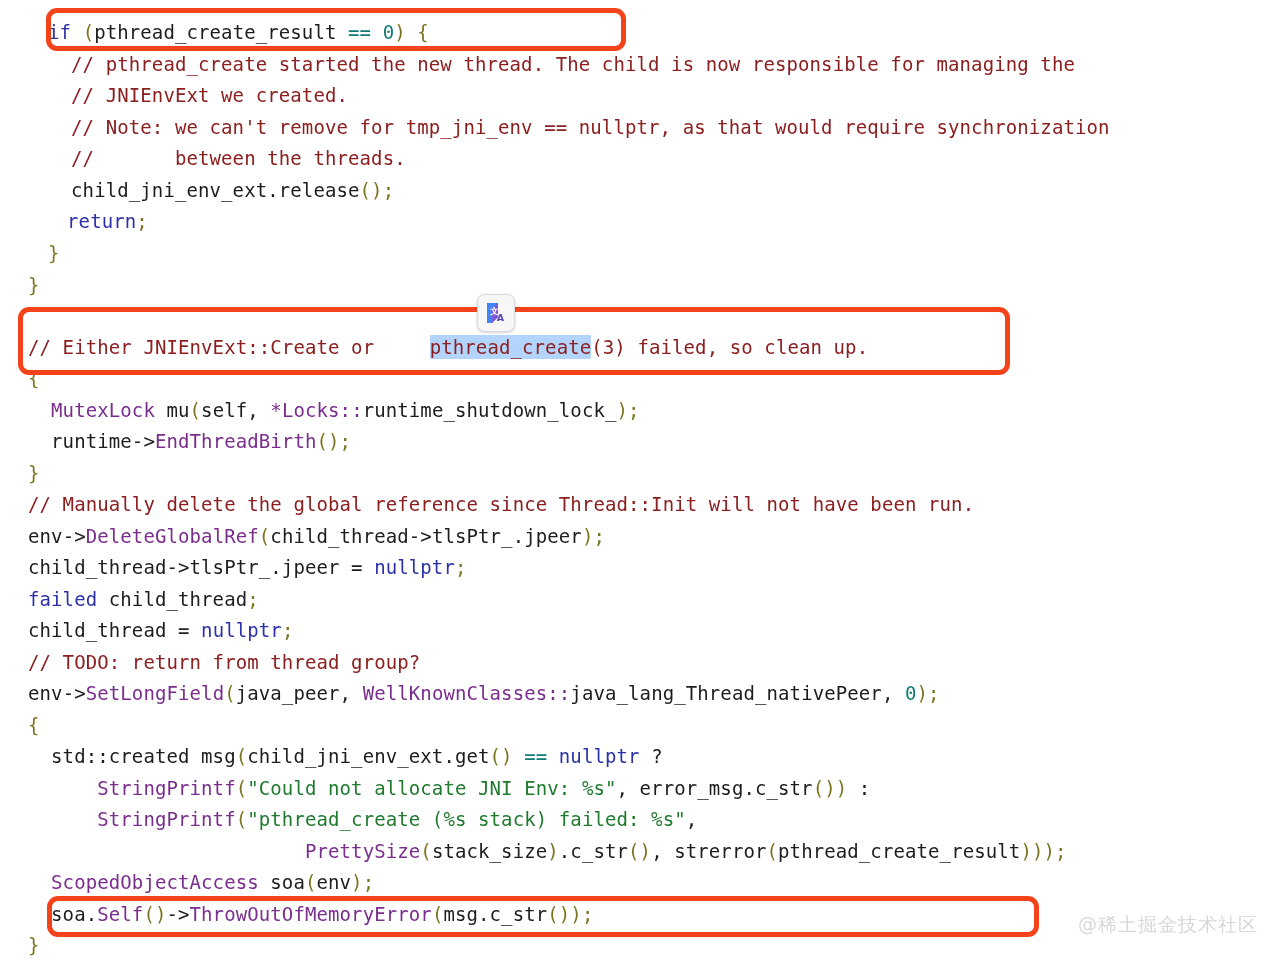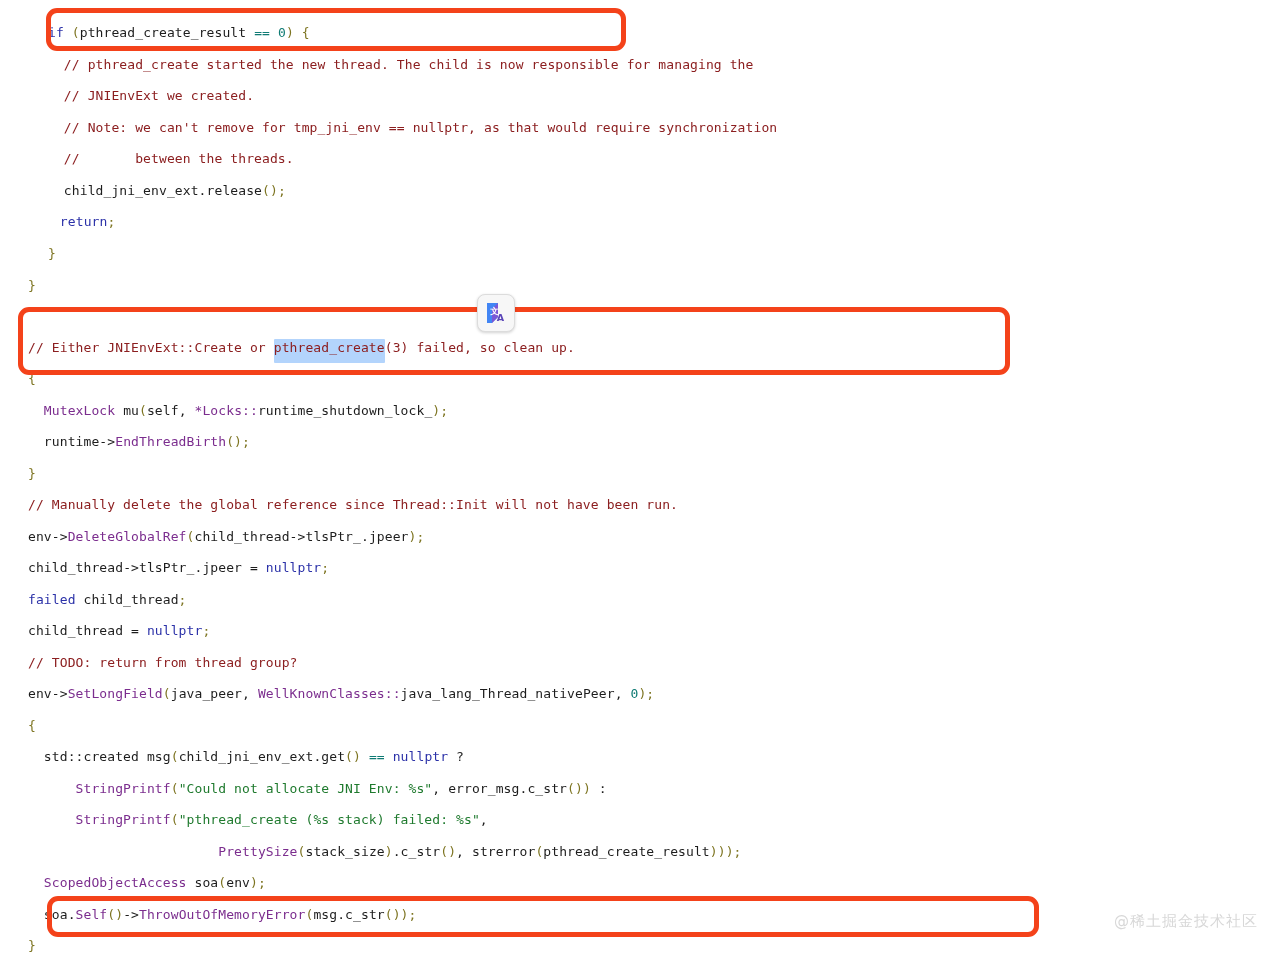--- a/index.html
+++ b/index.html
@@ -22,42 +22,43 @@
     width: 1280px;
     height: 961px;
     background: #ffffff;
   }
 
   .code-line {
     position: absolute;
     left: 38px;
     white-space: pre;
     font-family: "DejaVu Sans Mono", "Liberation Mono", monospace;
-    font-size: 13px;
+    font-size: 19px;
     line-height: 31.4px;
     letter-spacing: 0.1px;
     color: #1d1d1d;
   }
 
   
   .t-plain   { color: #1d1d1d; }
   .t-kw      { color: #2b31a8; }
   .t-comment { color: #8c1f20; }
   .t-type    { color: #7b2d8e; }
   .t-func    { color: #7b2d8e; }
   .t-string  { color: #1f7a2e; }
   .t-num     { color: #0f7b74; }
   .t-op      { color: #0f7b74; }
   .t-punc    { color: #7d7421; }
   .t-brace   { color: #7d7421; }
 
   .sel-highlight {
     background: #b3d4fc;
     border-radius: 1px;
-    padding: 1px 0 8px 0;
+    padding: 1px 0 1px 0;
+    margin-left: 44px;
   }
 
   
   .hl-box {
     position: absolute;
     border: 5px solid #f4421a;
     border-radius: 11px;
     box-sizing: border-box;
     background: transparent;
     pointer-events: none;
@@ -79,21 +80,21 @@
     justify-content: center;
     z-index: 30;
   }
   #translate-popup svg { display: block; }
 
   #watermark {
     position: absolute;
     right: 22px;
     top: 912px;
     font-family: "DejaVu Sans", "Liberation Sans", sans-serif;
-    font-size: 15px;
+    font-size: 19px;
     color: #d8d8d8;
     letter-spacing: 1px;
     white-space: nowrap;
     user-select: none;
   }
 </style>
 </head>
 <body>
 
 <div id="code-surface">

